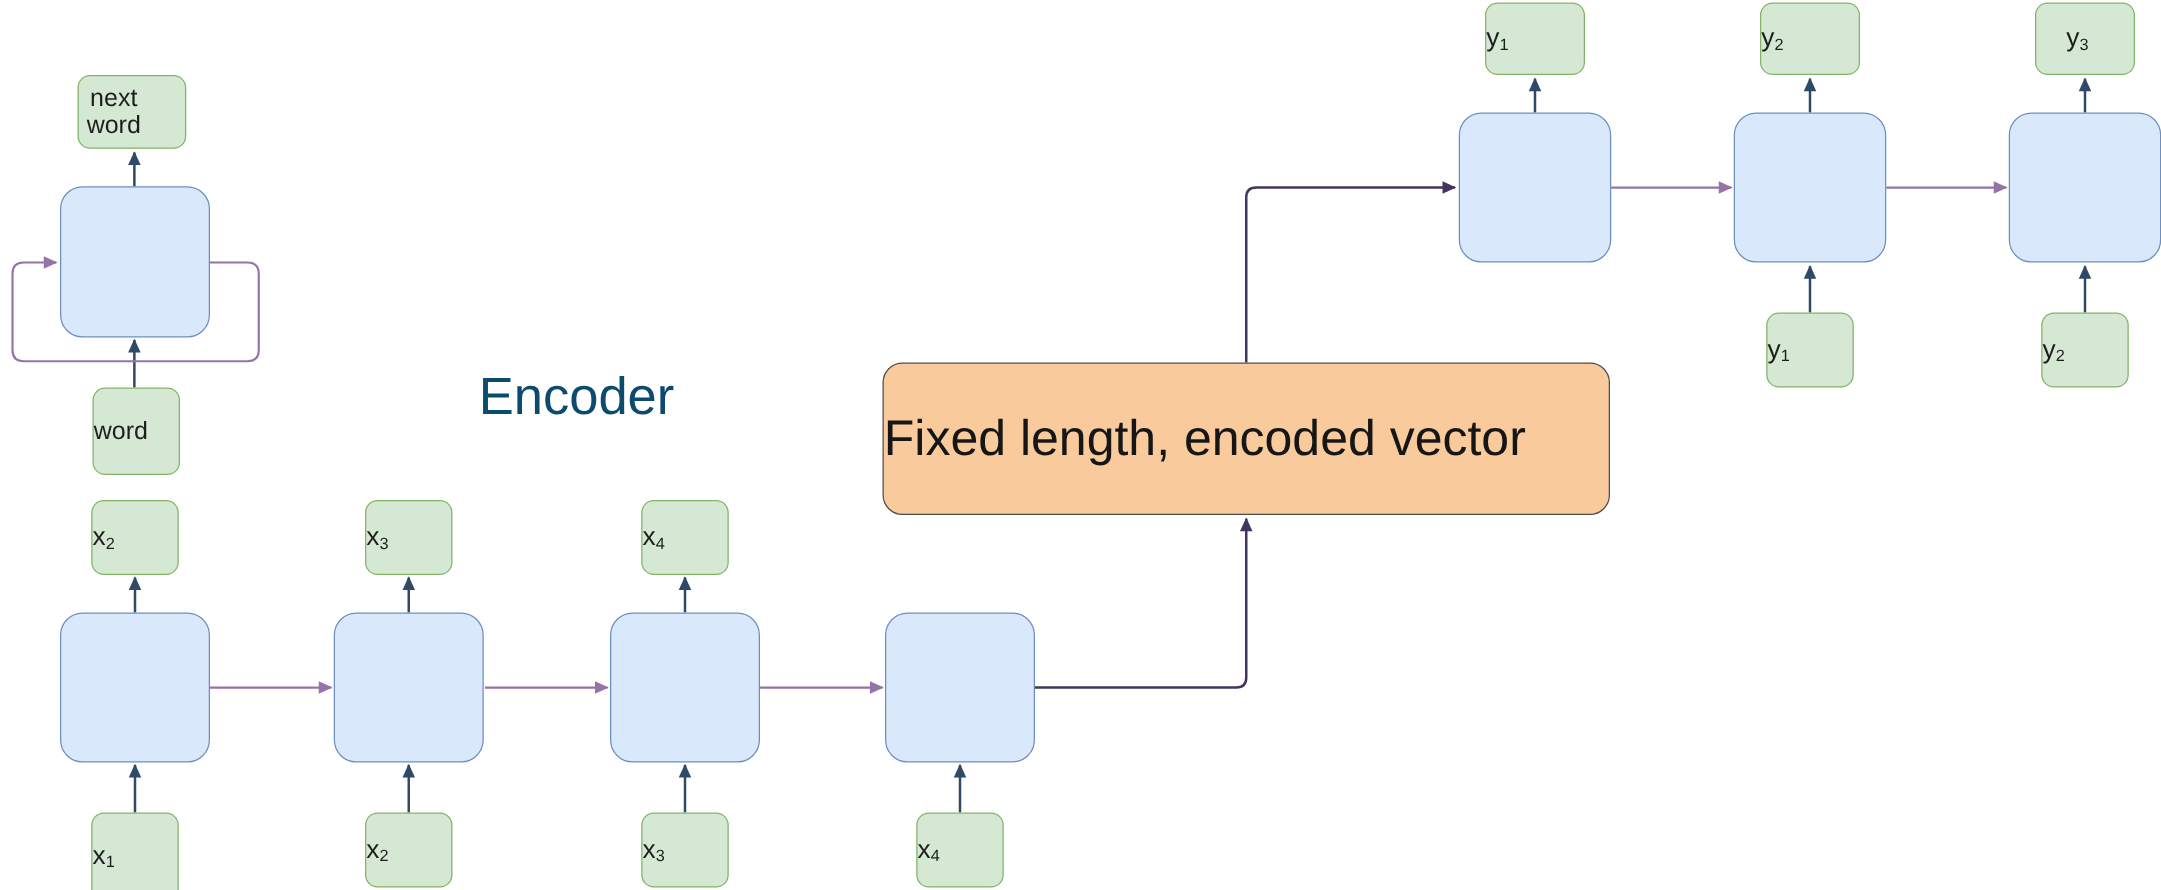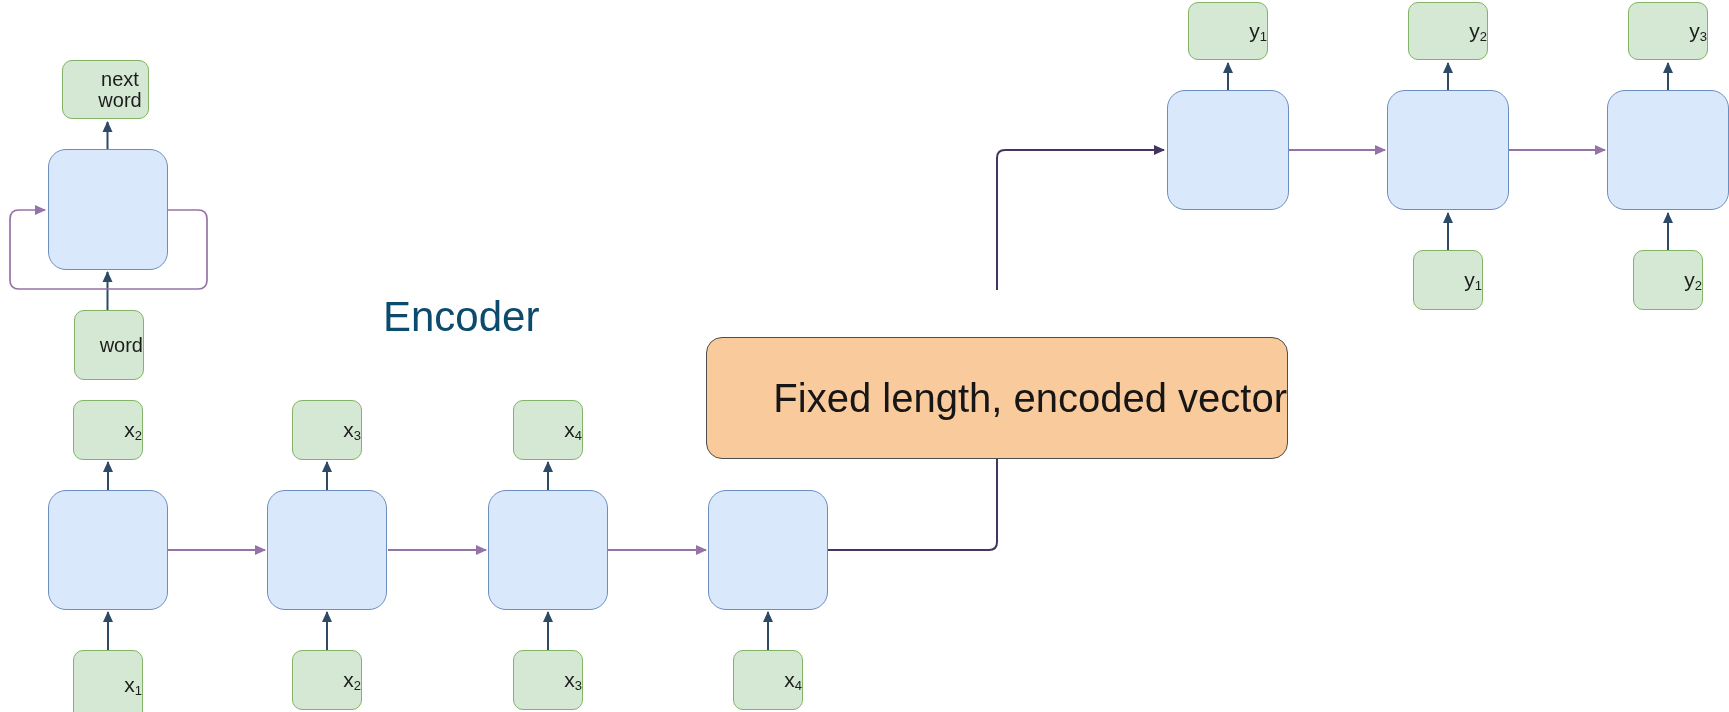--- a/index.html
+++ b/index.html
@@ -20,21 +20,21 @@
     left: 0; top: 0;
     width: 1729px;
     height: 712px;
     pointer-events: none;
   }
   .box {
     position: absolute;
     box-sizing: border-box;
     display: flex;
     align-items: center;
-    justify-content: flex-end;
+    justify-content: flex-start;
     text-align: center;
   }
   .box-green {
     background: #d5e8d4;
     border: 1.6px solid #82b366;
     border-radius: 10px;
     color: #1d1d1d;
     font-size: 21px;
     line-height: 1.05;
   }
@@ -42,21 +42,20 @@
     background: #dae8fc;
     border: 1.6px solid #6c8ebf;
     border-radius: 18px;
   }
   .box-orange {
     background: #f9cb9c;
     border: 1.6px solid #4d4d4d;
     border-radius: 16px;
     color: #161616;
     font-size: 40px;
-    margin-top: 47px;
   }
   .diagram-label {
     position: absolute;
     color: #0c4a6e;
     font-size: 42px;
     white-space: nowrap;
     margin-left: 20px;
   }
   sub {
     font-size: 0.62em;
@@ -159,21 +158,21 @@
   <div class="box box-blue" style="left:1167px; top:90px; width:122px; height:120px;"></div>
   <div class="box box-blue" style="left:1387px; top:90px; width:122px; height:120px;"></div>
   <div class="box box-blue" style="left:1607px; top:90px; width:122px; height:120px;"></div>
 
   <div class="box box-green" style="left:1188px; top:2px; width:80px; height:58px;">
     <span><span>y</span><sub>1</sub></span>
   </div>
   <div class="box box-green" style="left:1408px; top:2px; width:80px; height:58px;">
     <span><span>y</span><sub>2</sub></span>
   </div>
-  <div class="box box-green" style="left:1628px; top:2px; width:80px; height:58px;">
+  <div class="box box-green" style="left:1628px; top:2px; width:80px; height:58px;padding-left:24px;">
     <span><span>y</span><sub>3</sub></span>
   </div>
 
   <div class="box box-green" style="left:1413px; top:250px; width:70px; height:60px;">
     <span><span>y</span><sub>1</sub></span>
   </div>
   <div class="box box-green" style="left:1633px; top:250px; width:70px; height:60px;">
     <span><span>y</span><sub>2</sub></span>
   </div>
 

